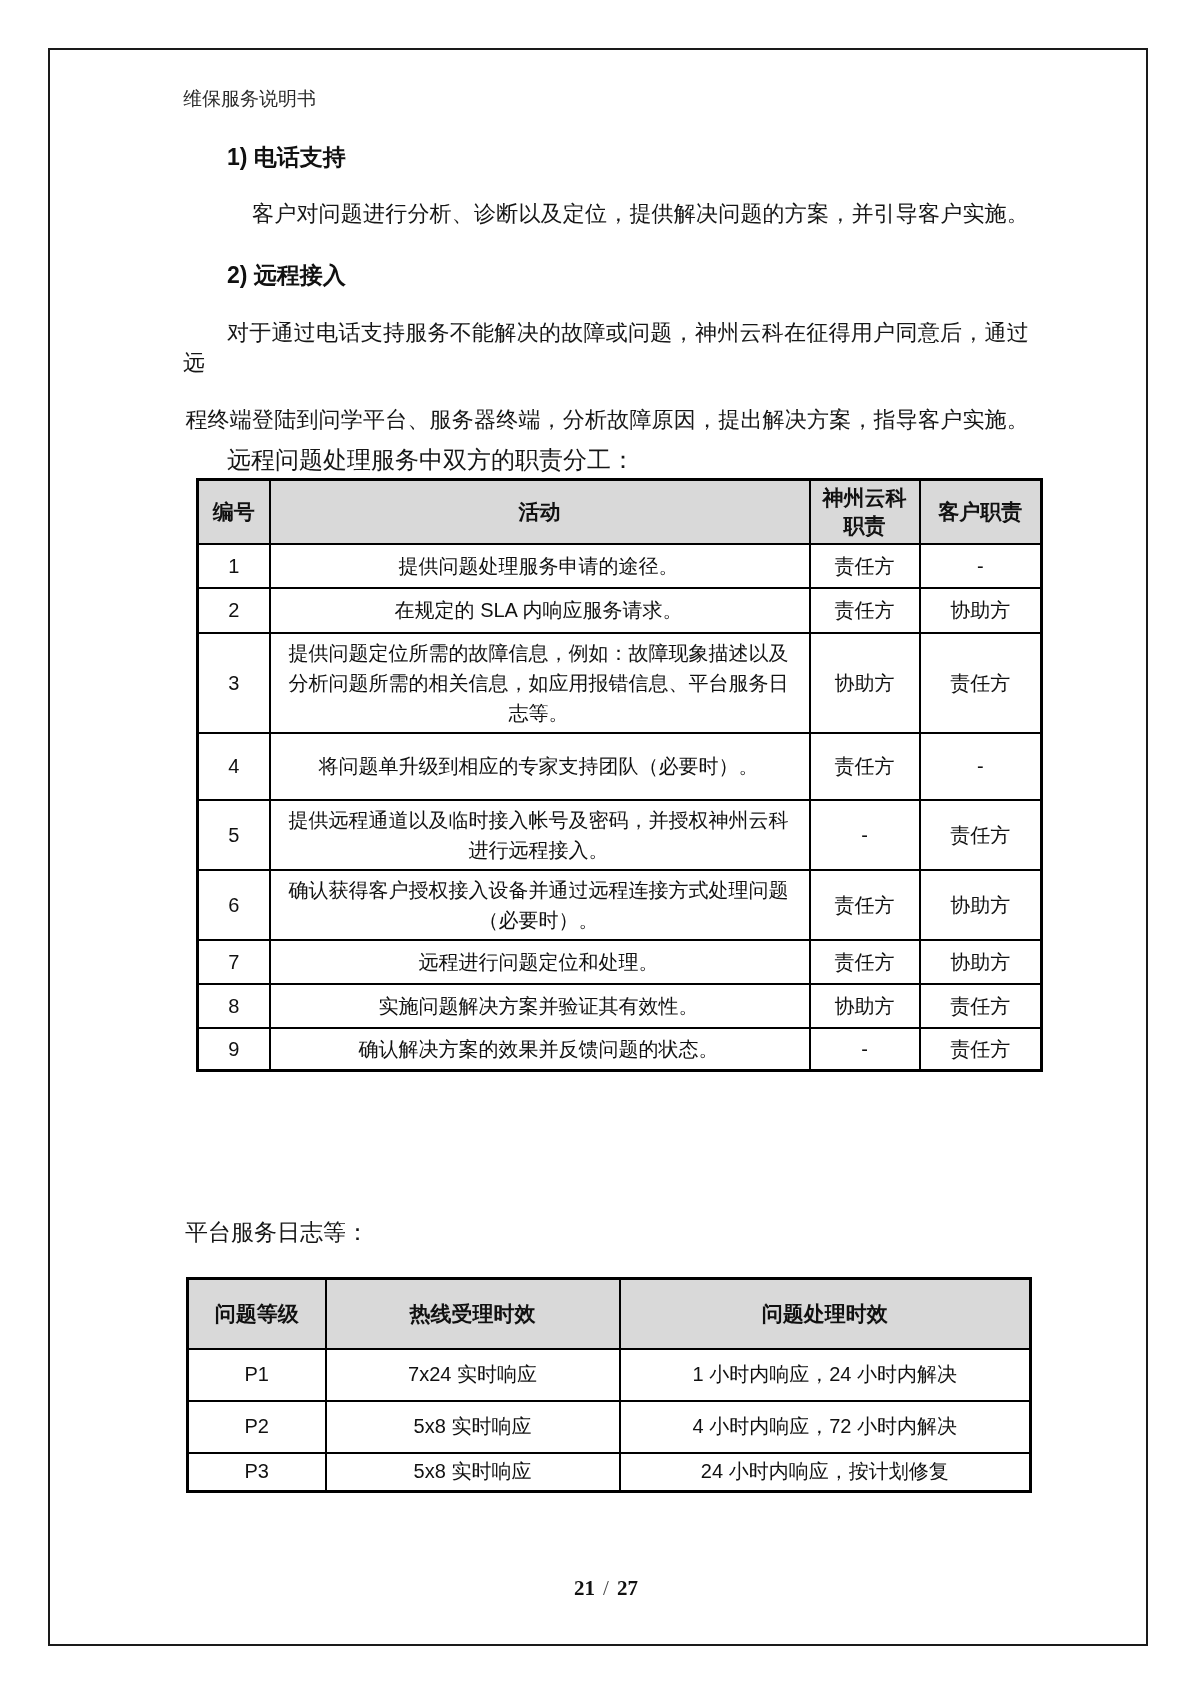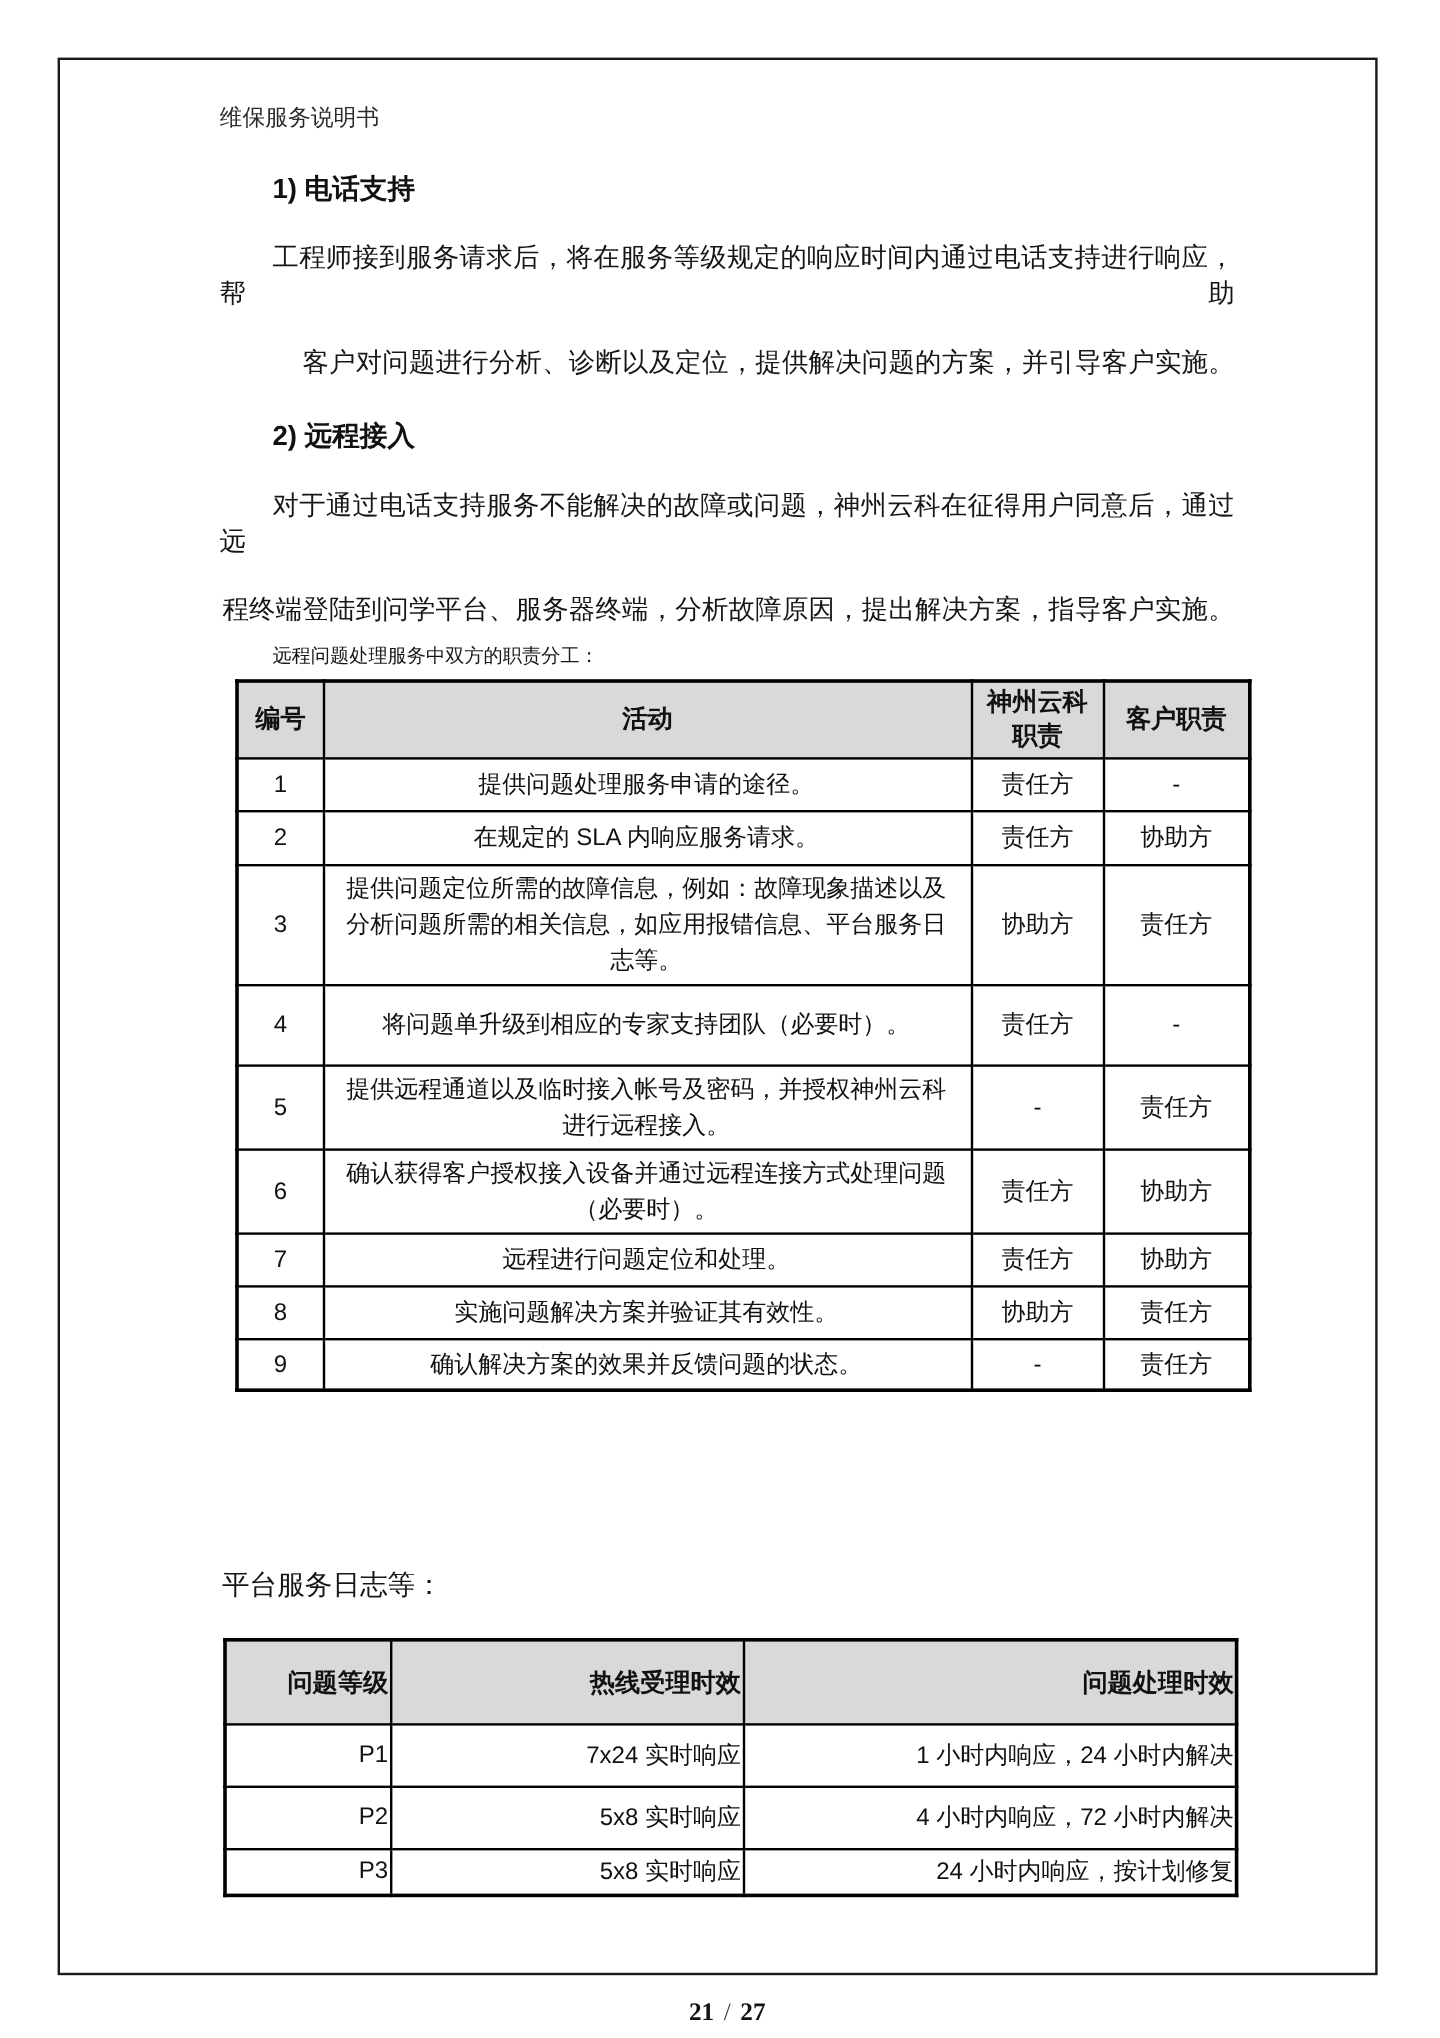--- a/index.html
+++ b/index.html
@@ -22,21 +22,21 @@
     margin:31px 0 0 44px;font-size:23px;font-weight:bold;line-height:30px;color:#111;
   }
   .para-line{
     margin-top:27px;font-size:22px;line-height:30px;color:#161616;
     letter-spacing:0.2px;
     text-align:right;
   }
   .para-line.first{margin-top:28px;text-indent:44px;}
   .para-line.stretch{text-align:justify;text-align-last:justify;}
   .table-intro{
-    margin:10px 0 0 44px;font-size:16px;line-height:30px;color:#161616;
+    margin:10px 0 0 44px;font-size:24px;line-height:30px;color:#161616;
   }
   table{border-collapse:collapse;table-layout:fixed;}
   .resp-table{
     margin:3px 0 0 13px;width:844px;border:3px solid #000;
   }
   .resp-table th,.resp-table td{
     border:2px solid #000;box-sizing:border-box;
     font-size:20px;color:#111;vertical-align:middle;
   }
   .resp-table th{
@@ -49,21 +49,21 @@
   .col-act{width:540px;}
   .col-vendor{width:110px;}
   .col-cust{width:122px;}
   .sla-label{
     margin:144px 0 0 2px;font-size:23px;line-height:32px;color:#161616;
   }
   .sla-table{
     margin:29px 0 0 3px;width:843px;border:3px solid #000;
   }
   .sla-table th,.sla-table td{
-    border:2px solid #000;box-sizing:border-box;text-align:right;
+    border:2px solid #000;box-sizing:border-box;text-align:center;
     vertical-align:middle;color:#111;
   }
   .sla-table th{background:#d9d9d9;font-weight:bold;font-size:21px;}
   .sla-table td{font-size:20px;}
   .col-level{width:138px;}
   .col-hotline{width:294px;}
   .col-handling{width:411px;}
   .page-footer{
     margin-top:82px;text-align:center;
     font-family:"Liberation Serif",serif;font-size:21px;color:#111;line-height:26px;
@@ -73,21 +73,20 @@
 </style>
 </head>
 <body>
 
 <div class="page-border">
 
   <div class="doc-header">维保服务说明书</div>
 
   <div class="sec-heading">1) 电话支持</div>
 
-  <div class="para-line first stretch">工程师接到服务请求后，将在服务等级规定的响应时间内通过电话支持进行响应，帮助</div>
   <div class="para-line">客户对问题进行分析、诊断以及定位，提供解决问题的方案，并引导客户实施。</div>
 
   <div class="sec-heading">2) 远程接入</div>
 
   <div class="para-line first stretch">对于通过电话支持服务不能解决的故障或问题，神州云科在征得用户同意后，通过远</div>
   <div class="para-line">程终端登陆到问学平台、服务器终端，分析故障原因，提出解决方案，指导客户实施。</div>
 
   <div class="table-intro">远程问题处理服务中双方的职责分工：</div>
 
   <table class="resp-table">

